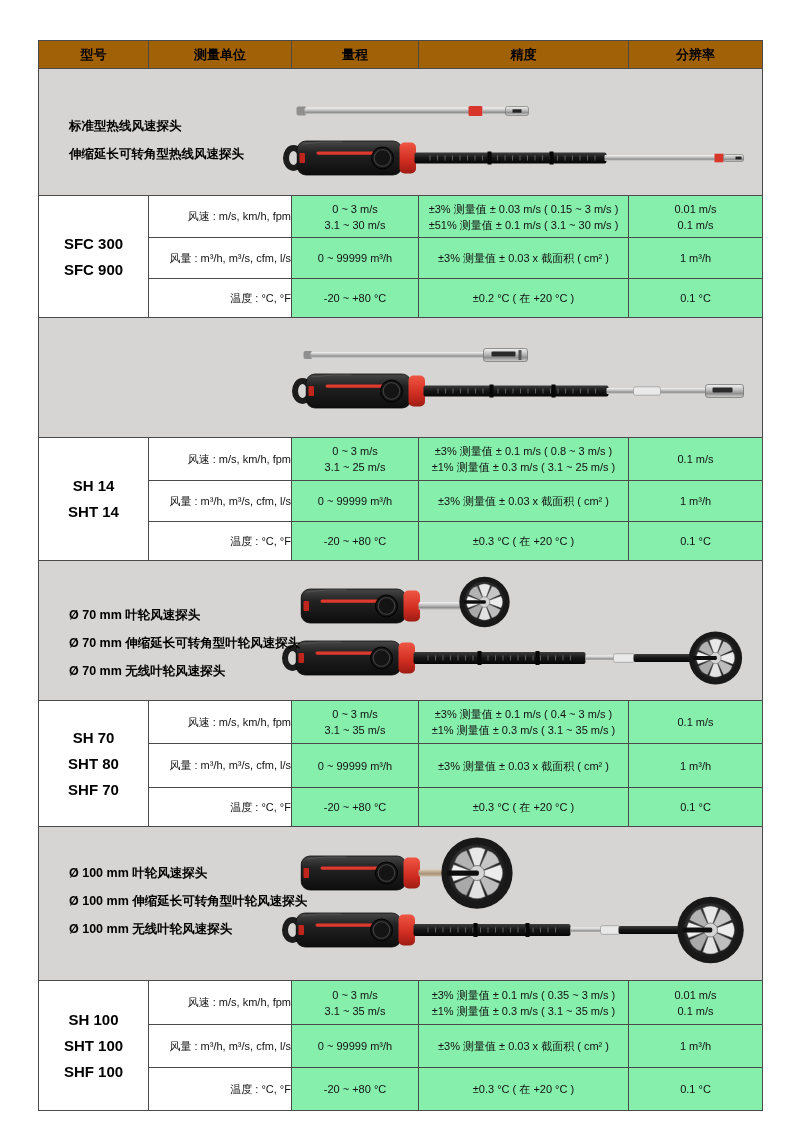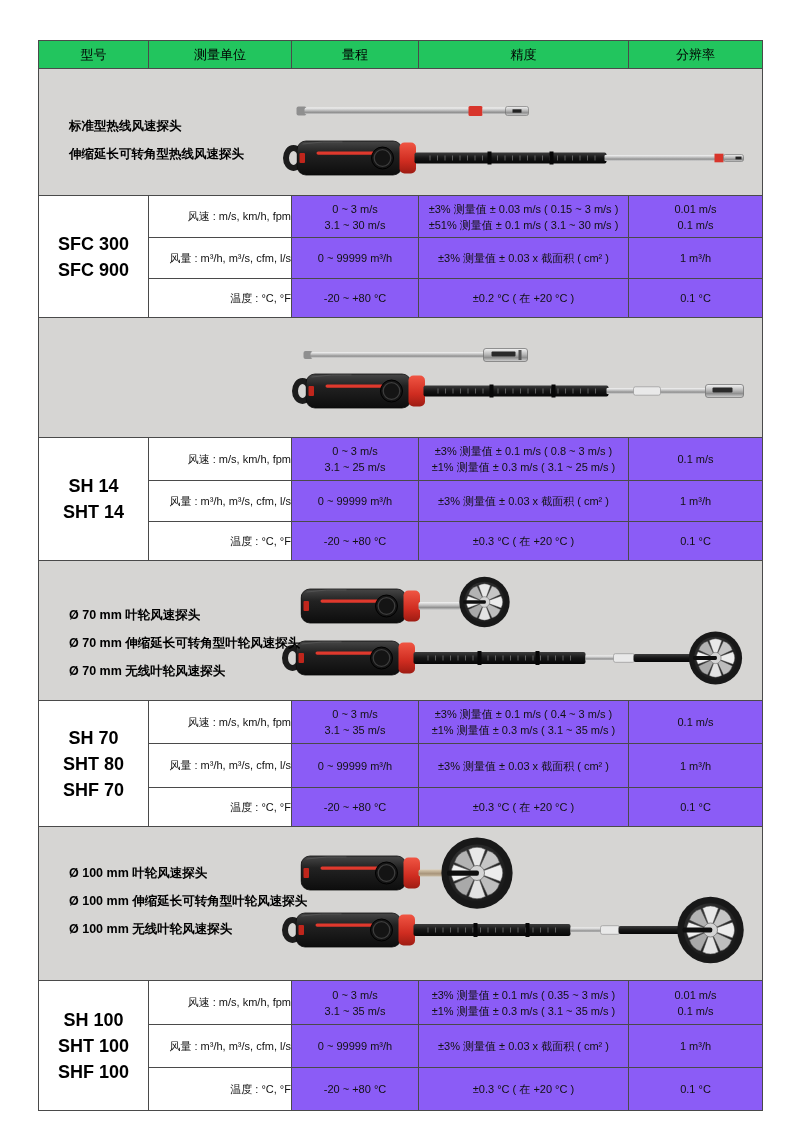--- a/index.html
+++ b/index.html
@@ -1,22 +1,22 @@
 <!DOCTYPE html>
 <html><head>
 <meta charset="utf-8">
 <style>
   html,body{margin:0;padding:0;background:#888;}
   .page{position:relative;width:800px;height:1132px;background:#fff;margin:0 auto;
         font-family:"Liberation Sans","DejaVu Sans",sans-serif;color:#000;}
   table.spec{position:absolute;left:38px;top:40px;width:724px;border-collapse:collapse;table-layout:fixed;}
   table.spec td,table.spec th{border:1px solid #4a4a4a;padding:0;overflow:hidden;vertical-align:middle;}
-  th.hdr{font-size:13px;font-weight:normal;text-align:center;height:27px;background:#22c55e;}
-  td.model{font-size:18px;font-weight:bold;text-align:center;line-height:26px;background:#fff;}
-  td.cell{font-size:11px;text-align:center;line-height:16px;background:#8b5cf6;color:#111;}
+  th.hdr{font-size:13px;font-weight:bold;text-align:center;height:27px;background:#a16207;}
+  td.model{font-size:15px;font-weight:bold;text-align:center;line-height:26px;background:#fff;}
+  td.cell{font-size:11px;text-align:center;line-height:16px;background:#86efac;color:#111;}
   td.unitcell{font-size:11px;text-align:right;background:#fff;color:#111;}
   td.band{background:#d6d5d3;position:relative;}
   .bandinner{position:relative;width:100%;height:100%;}
   .bandlabels{position:absolute;left:15px;font-size:12.5px;font-weight:bold;line-height:28px;white-space:nowrap;z-index:2;margin-left:15px;}
   .probes{position:absolute;left:0;top:0;width:100%;height:100%;z-index:1;}
   .r1{height:41px}.r2{height:40px}.r3{height:38px}
 </style>
 </head>
 <body>
 

